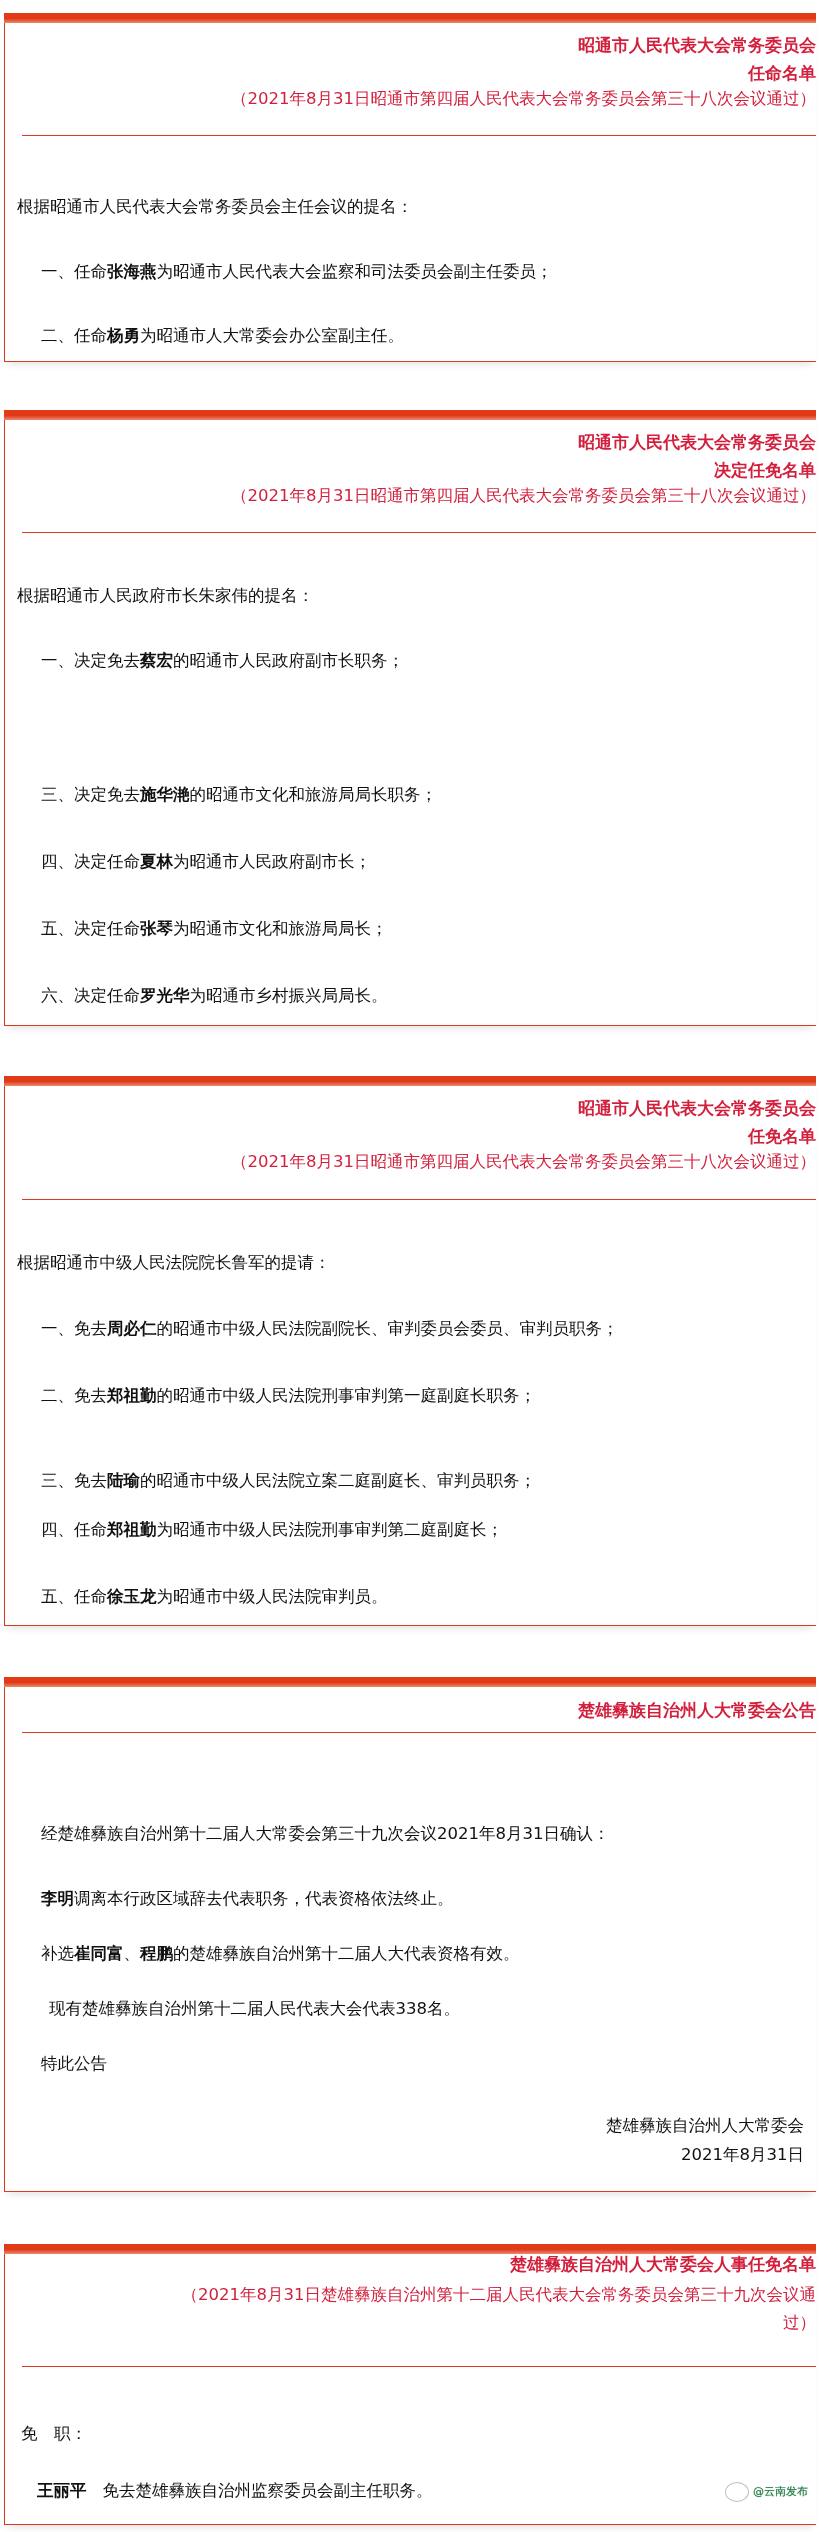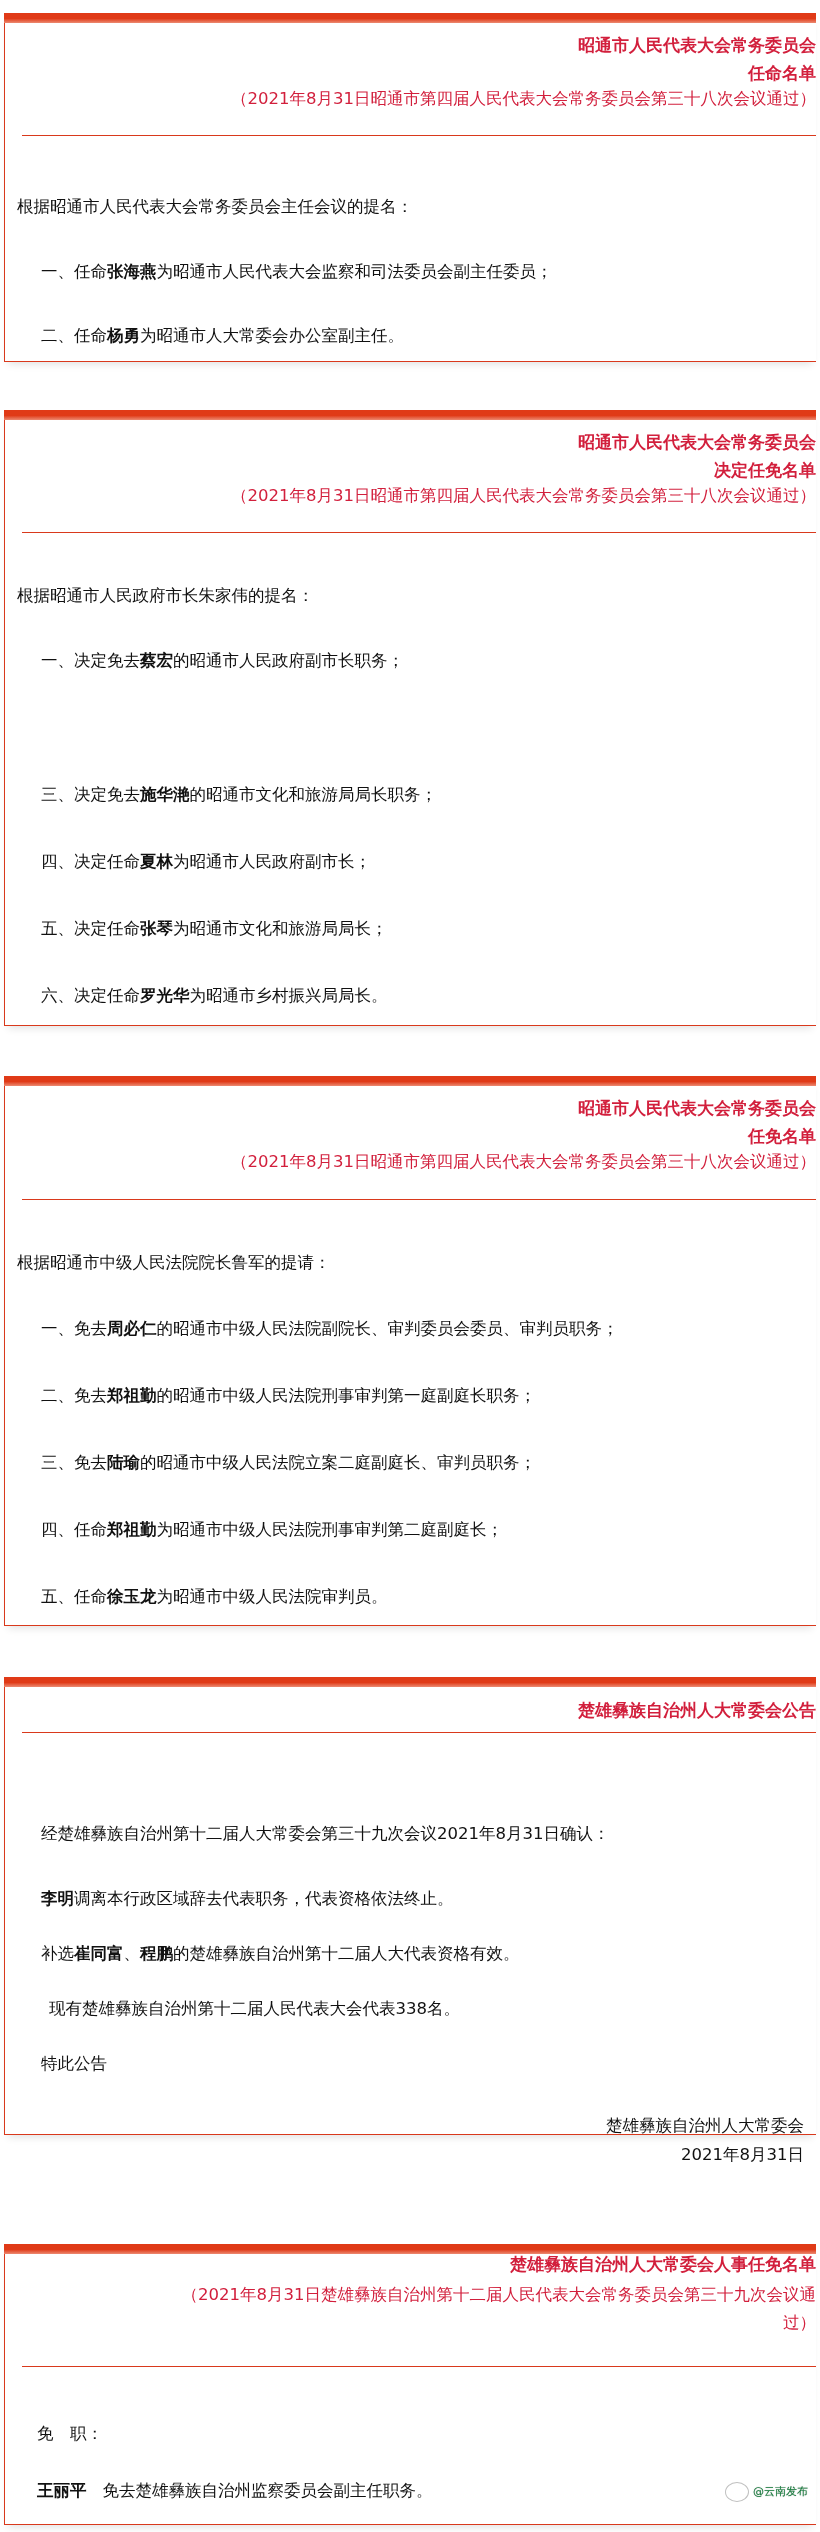--- a/index.html
+++ b/index.html
@@ -56,26 +56,26 @@
 <div class="box" style="top:1076px;height:550px;">
   <div class="bar"></div>
   <div class="head" style="height:113px;">
     <div class="t1" style="margin-top:12px;">昭通市人民代表大会常务委员会</div>
     <div class="t2" style="margin-top:8px;">任免名单</div>
     <div class="t3" style="margin-top:5px;">（2021年8月31日昭通市第四届人民代表大会常务委员会第三十八次会议通过）</div>
   </div>
   <div class="line" style="left:12px;top:176px;">根据昭通市中级人民法院院长鲁军的提请：</div>
   <div class="line" style="left:36px;top:242px;"><span>一、免去</span><b>周必仁</b><span>的昭通市中级人民法院副院长、审判委员会委员、审判员职务；</span></div>
   <div class="line" style="left:36px;top:309px;"><span>二、免去</span><b>郑祖勤</b><span>的昭通市中级人民法院刑事审判第一庭副庭长职务；</span></div>
-  <div class="line" style="left:36px;top:376px;"><span>三、免去</span><b>陆瑜</b><span>的昭通市中级人民法院立案二庭副庭长、审判员职务；</span></div>
+  <div class="line" style="left:36px;top:394px;"><span>三、免去</span><b>陆瑜</b><span>的昭通市中级人民法院立案二庭副庭长、审判员职务；</span></div>
   <div class="line" style="left:36px;top:443px;"><span>四、任命</span><b>郑祖勤</b><span>为昭通市中级人民法院刑事审判第二庭副庭长；</span></div>
   <div class="line" style="left:36px;top:510px;"><span>五、任命</span><b>徐玉龙</b><span>为昭通市中级人民法院审判员。</span></div>
 </div>
 
-<div class="box" style="top:1677px;height:458px;">
+<div class="box" style="top:1677px;height:515px;">
   <div class="bar"></div>
   <div class="head" style="height:45px;">
     <div class="t1" style="margin-top:13px;">楚雄彝族自治州人大常委会公告</div>
   </div>
   <div class="line" style="left:36px;top:146px;">经楚雄彝族自治州第十二届人大常委会第三十九次会议2021年8月31日确认：</div>
   <div class="line" style="left:36px;top:211px;"><b>李明</b><span>调离本行政区域辞去代表职务，代表资格依法终止。</span></div>
   <div class="line" style="left:36px;top:266px;"><span>补选</span><b>崔同富</b><span>、</span><b>程鹏</b><span>的楚雄彝族自治州第十二届人大代表资格有效。</span></div>
   <div class="line" style="left:36px;top:321px;margin-left:8px;">现有楚雄彝族自治州第十二届人民代表大会代表338名。</div>
   <div class="line" style="left:36px;top:376px;">特此公告</div>
   <div class="line right" style="top:438px;">楚雄彝族自治州人大常委会</div>
@@ -84,16 +84,16 @@
 
 <div class="box" style="top:2244px;height:281px;">
   <div class="bar"></div>
   <div class="head" style="height:112px;">
     <div class="t1" style="">楚雄彝族自治州人大常委会人事任免名单</div>
     <div class="t3" style="margin-top:7px;line-height:28px;">
       <span>（2021年8月31日楚雄彝族自治州第十二届人民代表大会常务委员会第三十九次会议通</span><br>
       <span>过）</span>
     </div>
   </div>
-  <div class="line" style="left:32px;top:179px;">免　职：</div>
+  <div class="line" style="left:16px;top:179px;">免　职：</div>
   <div class="line" style="left:32px;top:236px;"><b>王丽平</b><span style="display:inline-block;width:16px;"></span><span>免去楚雄彝族自治州监察委员会副主任职务。</span></div>
   <div class="watermark"><span class="wb"></span><span>@云南发布</span></div>
 </div>
 
 </body></html>

